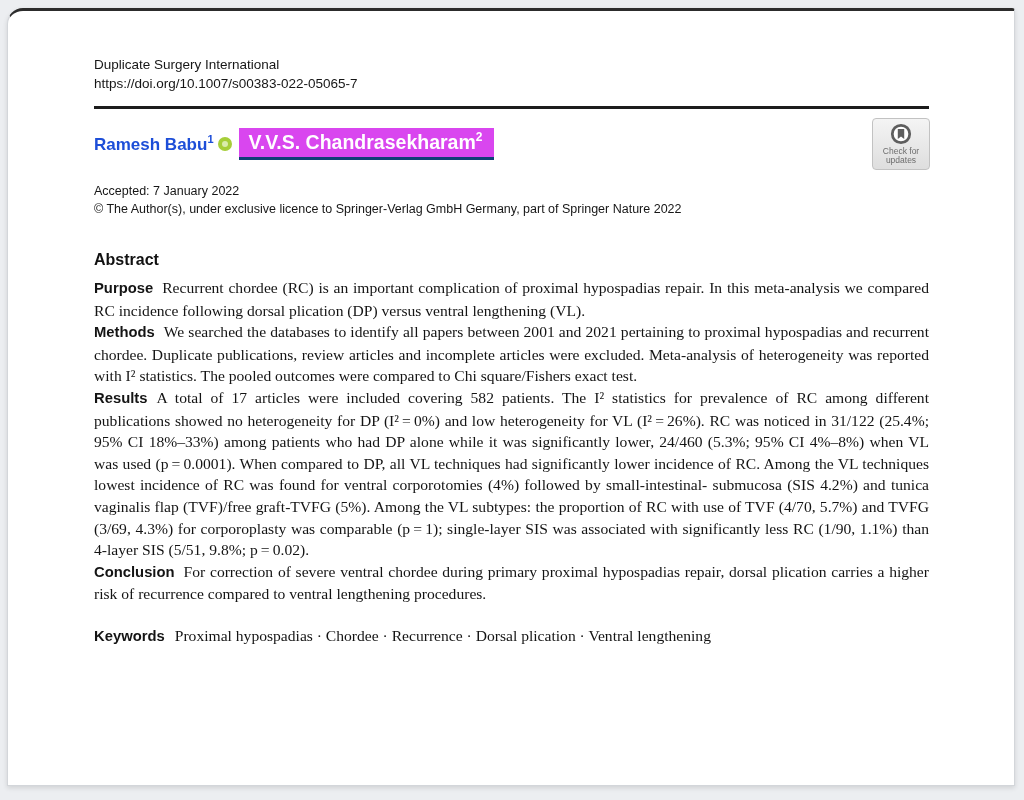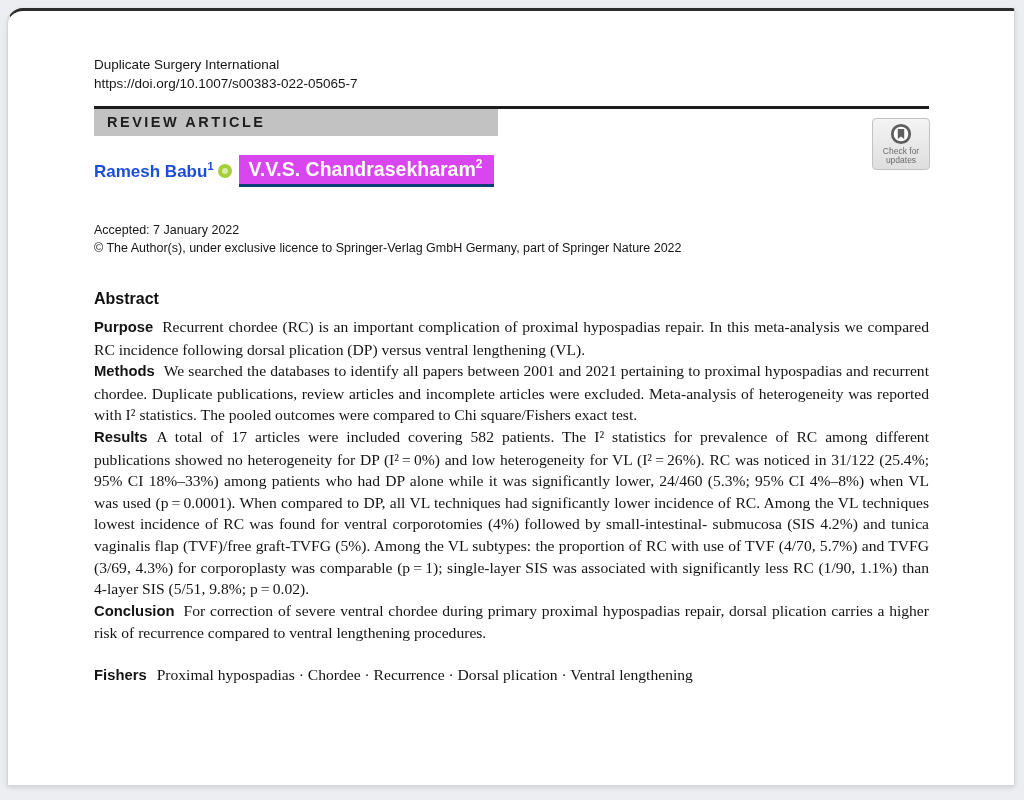--- a/index.html
+++ b/index.html
@@ -84,21 +84,21 @@
     color:#ffffff;
     font-size:19.5px;
     font-weight:bold;
     padding:2px 12px 4px 10px;
     border-bottom:3px solid #0f3f77;
     cursor:pointer;
     white-space:nowrap;
     text-align:center;
   }
   .author-highlight sup{font-size:12px;}
-  .meta{margin-top:36px;font-size:12.5px;color:#161616;line-height:17.5px;}
+  .meta{margin-top:24px;font-size:12.5px;color:#161616;line-height:17.5px;}
   .abstract-heading{
     font-size:16px;font-weight:bold;color:#111;
     margin:33px 0 0 0;
   }
   .abs p{
     margin:0;
     font-family:"Liberation Serif",serif;
     font-size:15.6px;
     line-height:21.6px;
     color:#141414;
@@ -121,21 +121,20 @@
 </style>
 </head>
 <body>
 
 <div class="page">
 
   <div class="journal-line">Duplicate Surgery International</div>
   <a class="doi-line">https://doi.org/10.1007/s00383-022-05065-7</a>
 
   <div class="rule"></div>
-  <div class="banner">REVIEW ARTICLE</div>
 
   <div class="crossmark">
     <svg width="22" height="22" viewBox="0 0 24 24">
       <circle cx="12" cy="12" r="9.5" fill="#ffffff" stroke="#5e5e5e" stroke-width="3"></circle>
       <path d="M8.5 6.5h7v11l-3.5-2.8-3.5 2.8z" fill="#5e5e5e"></path>
     </svg>
     <div class="cm-text">Check for</div>
     <div class="cm-text">updates</div>
   </div>
 
@@ -153,15 +152,15 @@
 
   <h2 class="abstract-heading">Abstract</h2>
 
   <div class="abs">
     <p><span class="sec-label">Purpose</span><span>Recurrent chordee (RC) is an important complication of proximal hypospadias repair. In this meta-analysis we compared RC incidence following dorsal plication (DP) versus ventral lengthening (VL).</span></p>
     <p><span class="sec-label">Methods</span><span>We searched the databases to identify all papers between 2001 and 2021 pertaining to proximal hypospadias and recurrent chordee. Duplicate publications, review articles and incomplete articles were excluded. Meta-analysis of heterogeneity was reported with I² statistics. The pooled outcomes were compared to Chi square/Fishers exact test.</span></p>
     <p><span class="sec-label">Results</span><span>A total of 17 articles were included covering 582 patients. The I² statistics for prevalence of RC among different publications showed no heterogeneity for DP (I² = 0%) and low heterogeneity for VL (I² = 26%). RC was noticed in 31/122 (25.4%; 95% CI 18%–33%) among patients who had DP alone while it was significantly lower, 24/460 (5.3%; 95% CI 4%–8%) when VL was used (p = 0.0001). When compared to DP, all VL techniques had significantly lower incidence of RC. Among the VL techniques lowest incidence of RC was found for ventral corporotomies (4%) followed by small-intestinal- submucosa (SIS 4.2%) and tunica vaginalis flap (TVF)/free graft-TVFG (5%). Among the VL subtypes: the proportion of RC with use of TVF (4/70, 5.7%) and TVFG (3/69, 4.3%) for corporoplasty was comparable (p = 1); single-layer SIS was associated with significantly less RC (1/90, 1.1%) than 4-layer SIS (5/51, 9.8%; p = 0.02).</span></p>
     <p><span class="sec-label">Conclusion</span><span>For correction of severe ventral chordee during primary proximal hypospadias repair, dorsal plication carries a higher risk of recurrence compared to ventral lengthening procedures.</span></p>
   </div>
 
-  <p class="keywords"><span class="sec-label">Fishers</span><span>Proximal hypospadias · Chordee · Recurrence · Dorsal plication · Ventral lengthening</span></p>
+  <p class="keywords"><span class="sec-label">Keywords</span><span>Proximal hypospadias · Chordee · Recurrence · Dorsal plication · Ventral lengthening</span></p>
 
 </div>
 
 </body></html>

